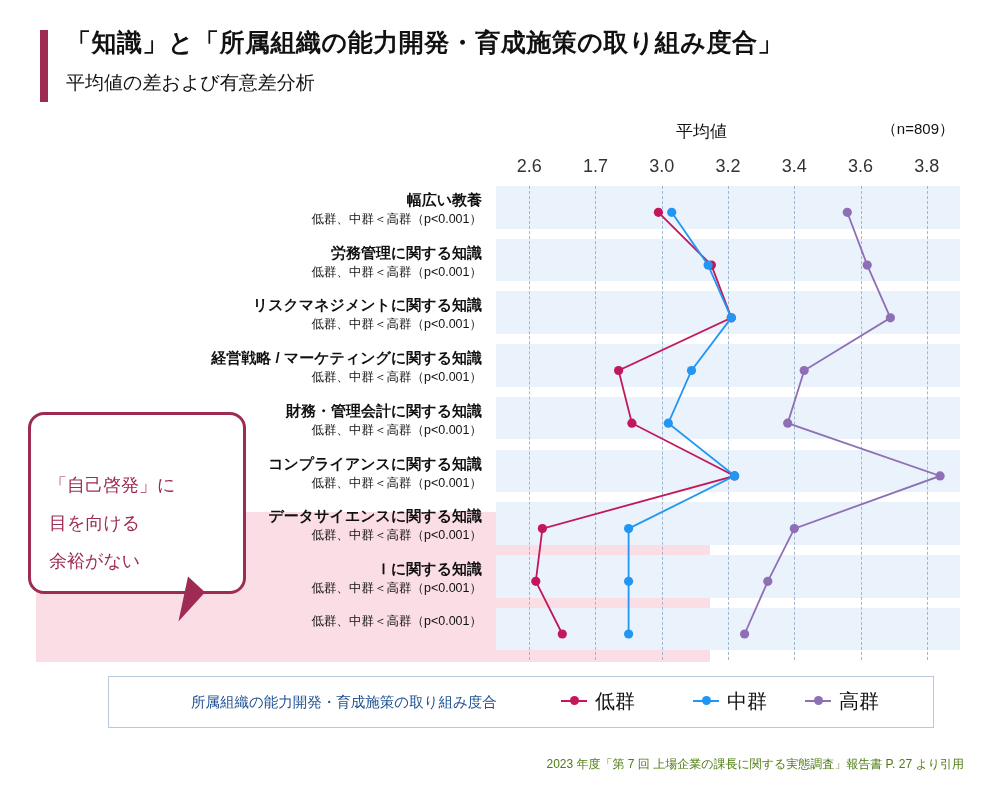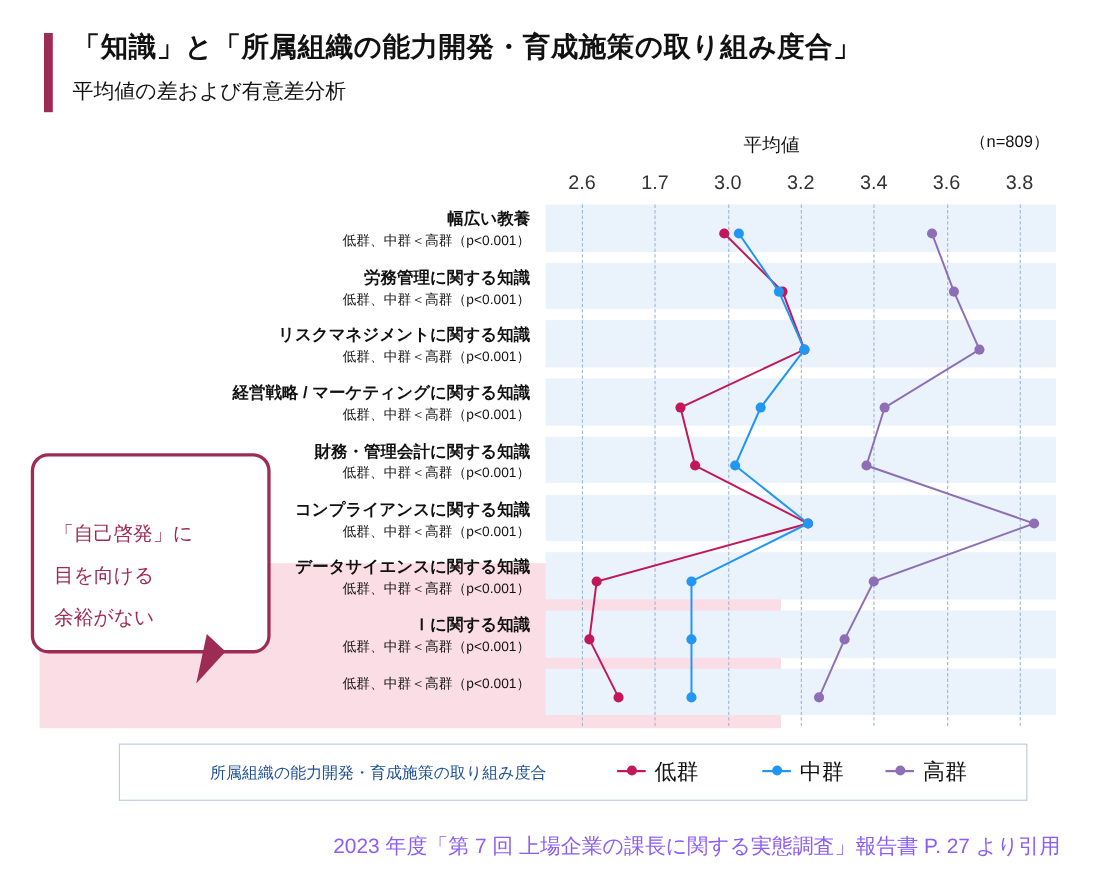--- a/index.html
+++ b/index.html
@@ -224,22 +224,22 @@
     font-size: 20px;
     color: #111111;
     white-space: nowrap;
   }
 
   
   #footer-note {
     position: absolute;
     right: 36px;
     top: 756px;
-    font-size: 19px;
-    color: #8b5cf6;
+    font-size: 12px;
+    color: #4d7c0f;
     white-space: nowrap;
   }
 </style>
 </head>
 <body>
 
 <div id="header">
   <div class="accent-bar"></div>
   <div class="title">「知識」と「所属組織の能力開発・育成施策の取り組み度合」</div>
   <div class="subtitle">平均値の差および有意差分析</div>

